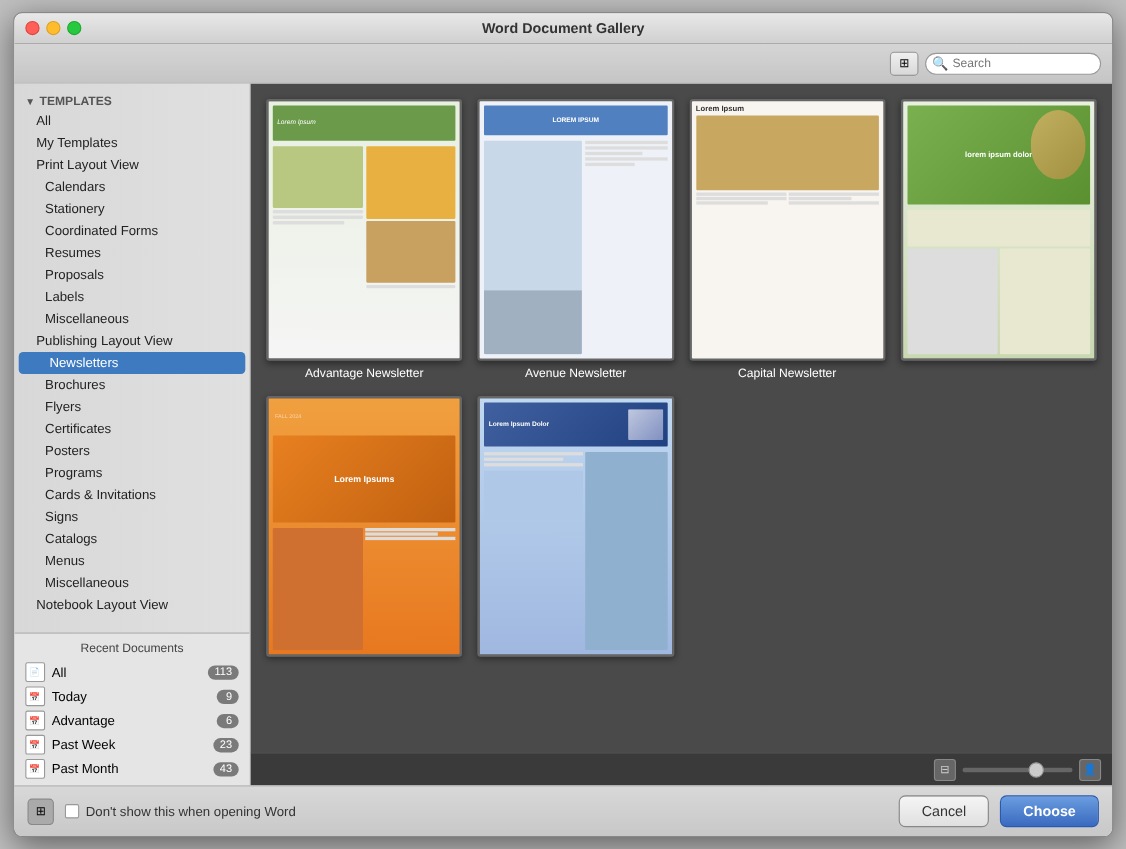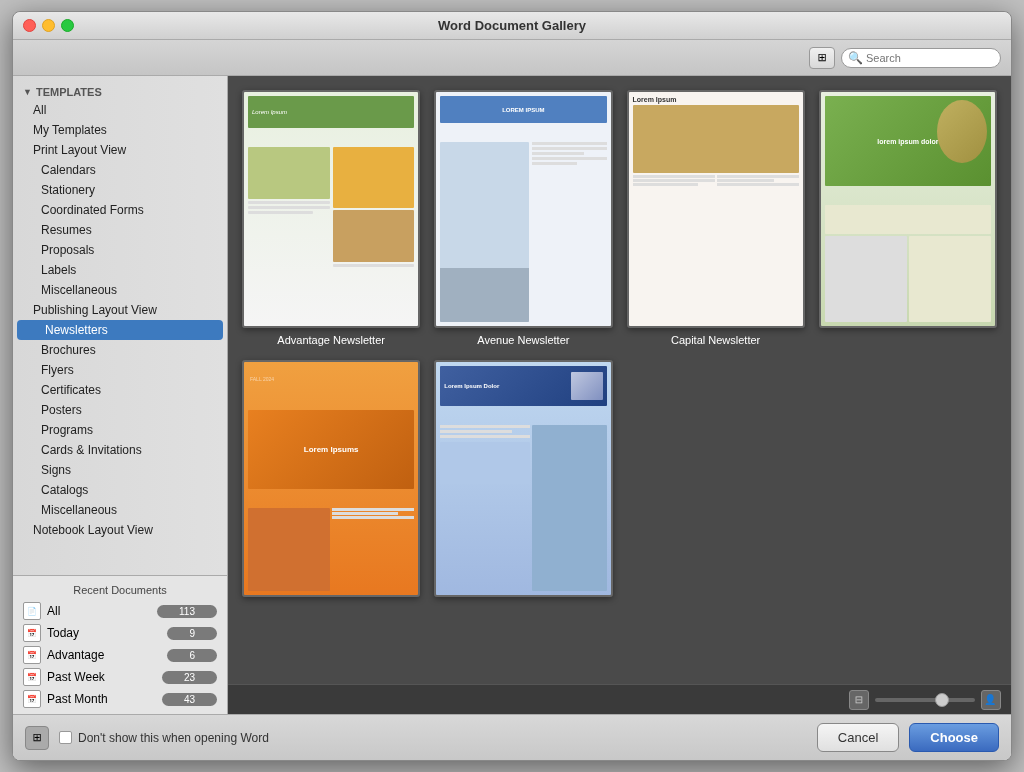--- a/index.html
+++ b/index.html
@@ -159,24 +159,24 @@
       justify-content: center;
       font-size: 8px;
       color: #555;
       flex-shrink: 0;
     }
     .recent-label { flex: 1; font-size: 12px; }
     .recent-badge {
       background: #7a7a7a;
       color: white;
       border-radius: 8px;
-      padding: 1px 22px;
+      padding: 1px 6px;
       font-size: 10px;
       min-width: 20px;
-      text-align: left;
+      text-align: right;
     }
     .content-area {
       flex: 1;
       background: #4a4a4a;
       overflow: hidden;
       display: flex;
       flex-direction: column;
     }
     .gallery {
       flex: 1;
@@ -213,21 +213,21 @@
       text-align: center;
     }
 
     
     .thumb-inner {
       width: 100%;
       height: 100%;
       display: flex;
       flex-direction: column;
       padding: 4px;
-      gap: 17px;
+      gap: 3px;
       overflow: hidden;
       justify-content: space-between;
     }
 
     
     .adv-thumb { background: linear-gradient(to bottom, #e8f0e0, #f5f5f5); }
     .ave-thumb { background: #eef2f8; }
     .cap-thumb { background: #f8f4f0; }
     .chk-thumb { background: linear-gradient(to bottom, #e8f0e0, #c8d8b0); }
     .fall-thumb { background: linear-gradient(to bottom, #f0a040, #e87820); }
@@ -416,20 +416,23 @@
           <span>Programs</span>
         </div>
         <div class="sidebar-item sub">
           <span>Cards &amp; Invitations</span>
         </div>
         <div class="sidebar-item sub">
           <span>Signs</span>
         </div>
         <div class="sidebar-item sub">
           <span>Catalogs</span>
+        </div>
+        <div class="sidebar-item sub">
+          <span>Menus</span>
         </div>
         <div class="sidebar-item sub">
           <span>Miscellaneous</span>
         </div>
         <div class="sidebar-item">
           <span>Notebook Layout View</span>
         </div>
 
       </div>
 

